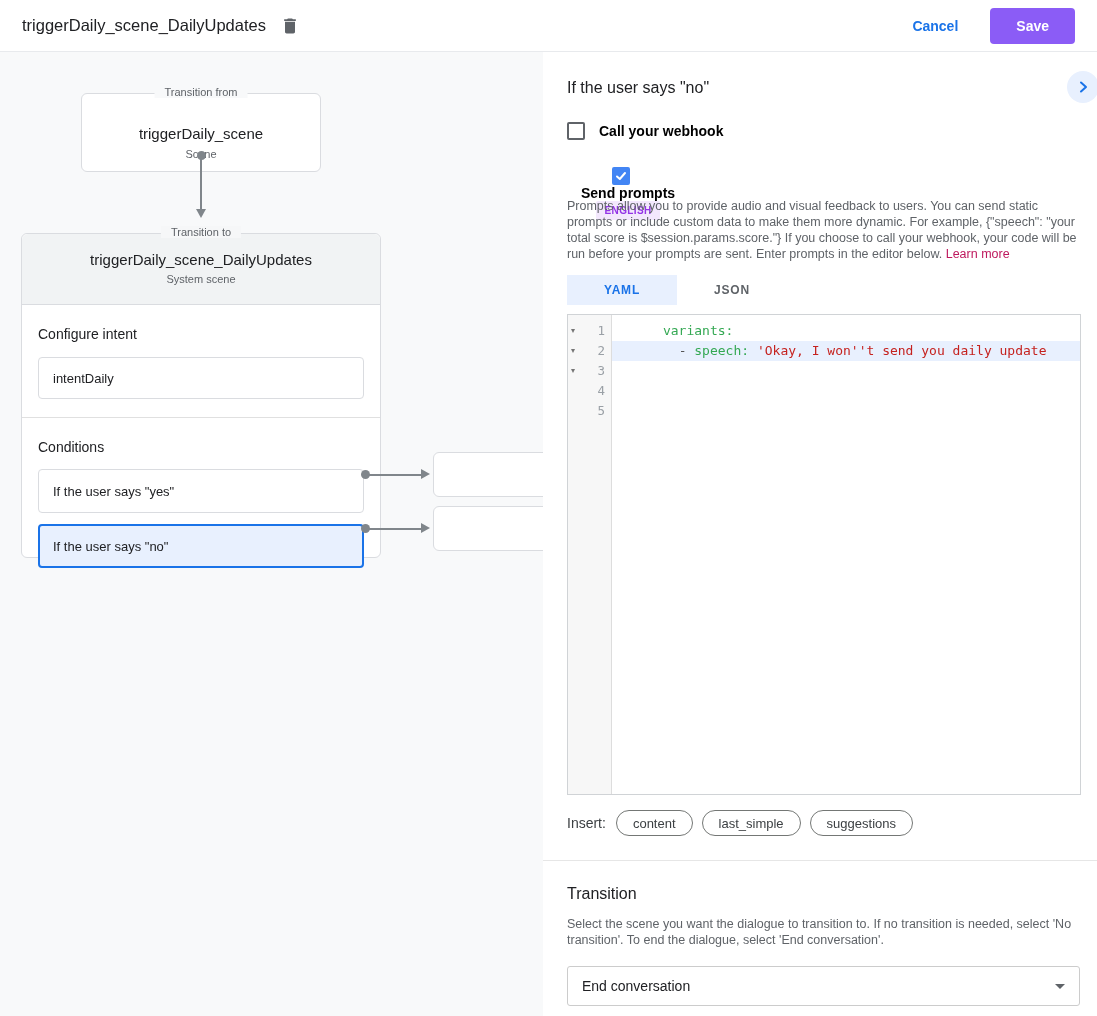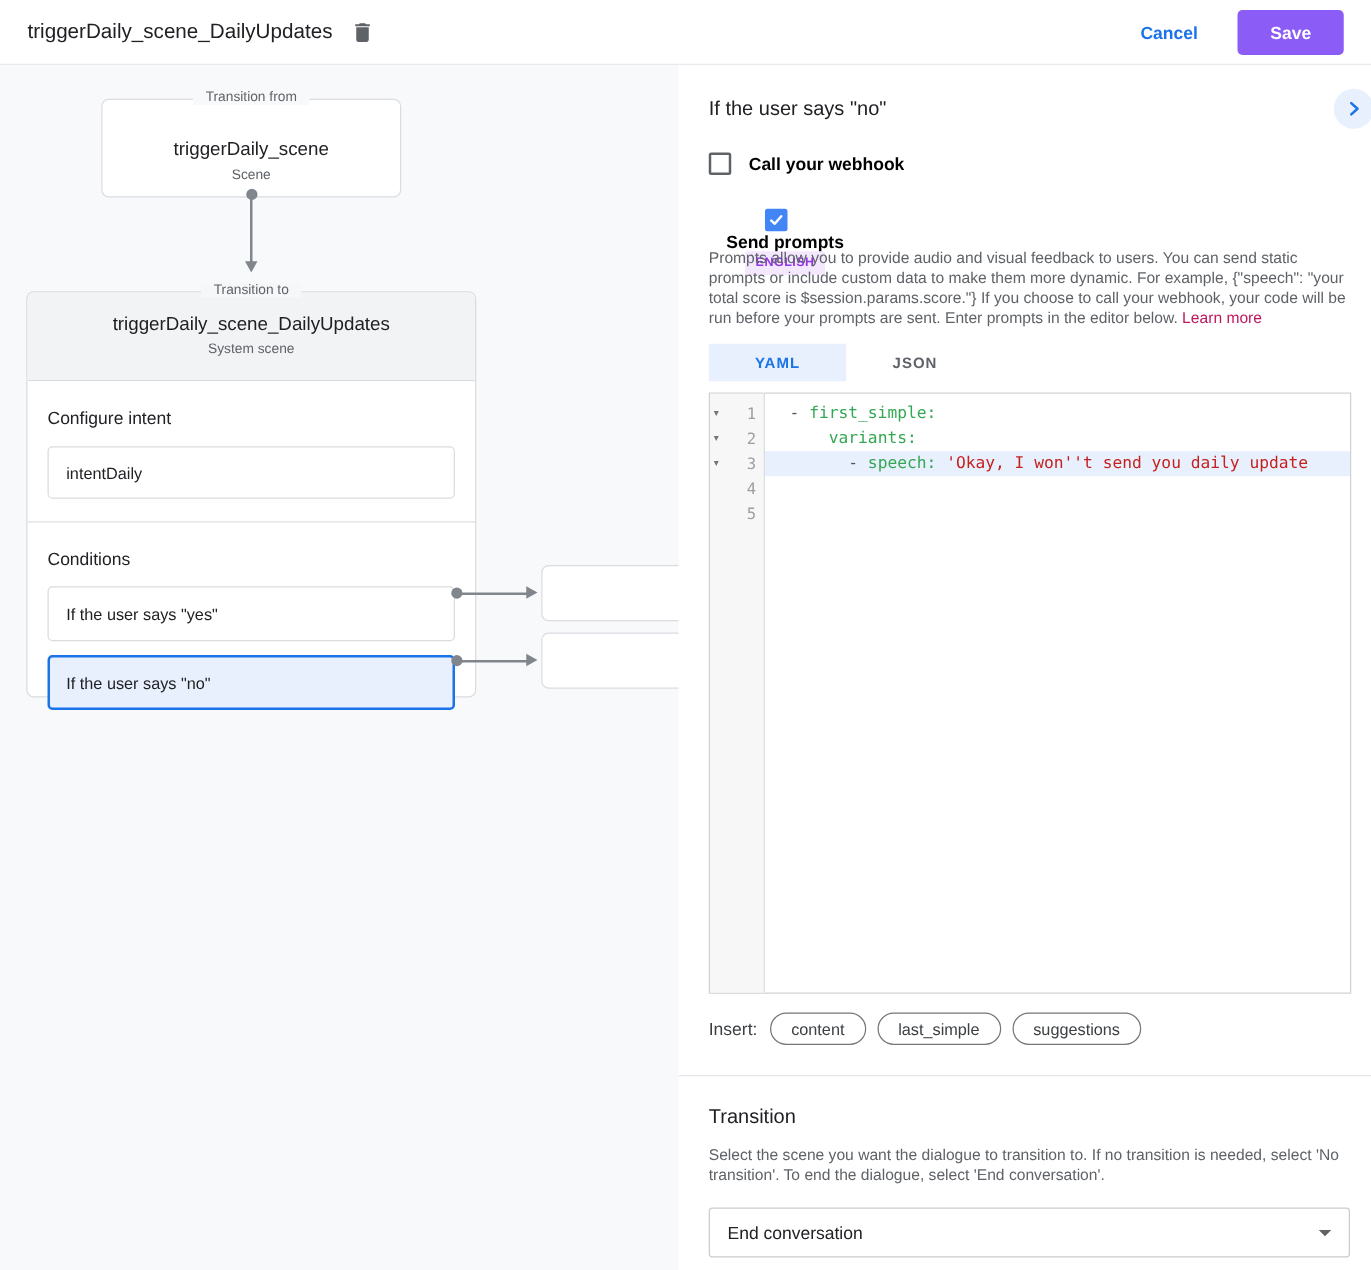--- a/index.html
+++ b/index.html
@@ -20,21 +20,21 @@
   .cancel-btn { background:none; border:none; color:#1a73e8; font-size:14px; font-weight:bold; margin-right:32px; cursor:pointer; font-family:inherit; }
   .save-btn { background:#8b5cf6; border:none; color:#fff; font-size:14px; font-weight:bold; height:36px; padding:0 26px; border-radius:4px; cursor:pointer; font-family:inherit; }
 
   
   .canvas { position:absolute; top:52px; left:0; width:543px; bottom:0; background:#f8f9fa; overflow:hidden; }
   .legend {
     position:absolute; top:-8px; left:50%; transform:translateX(-50%);
     background:#f8f9fa; padding:0 10px; font-size:11px; color:#5f6368; white-space:nowrap;
   }
   .from-box {
-    position:absolute; left:81px; top:27px; width:240px; height:79px;
+    position:absolute; left:81px; top:41px; width:240px; height:79px;
     background:#fff; border:1px solid #dadce0; border-radius:6px; text-align:center;
   }
   .node-title { margin-top:31px; font-size:15px; color:#202124; }
   .node-sub { margin-top:6px; font-size:11px; color:#5f6368; }
 
   .dot { position:absolute; width:9px; height:9px; border-radius:50%; background:#80868b; }
   .vline { position:absolute; width:2px; background:#80868b; }
   .varrow { position:absolute; width:0; height:0; border-left:5.5px solid transparent; border-right:5.5px solid transparent; border-top:9px solid #80868b; }
   .hline { position:absolute; height:2px; background:#80868b; }
   .harrow { position:absolute; width:0; height:0; border-top:5.5px solid transparent; border-bottom:5.5px solid transparent; border-left:9px solid #80868b; }
@@ -212,21 +212,20 @@
 
     <div class="editor">
       <div class="gutter">
           <div class="gutter-row"><span class="fold">▾</span><span>1</span></div>
           <div class="gutter-row"><span class="fold">▾</span><span>2</span></div>
           <div class="gutter-row"><span class="fold">▾</span><span>3</span></div>
           <div class="gutter-row"><span>4</span></div>
           <div class="gutter-row"><span>5</span></div>
         </div>
       <div class="codearea">
-          <div class="code-row"><span class="tok-plain">  </span><span class="tok-meta">- </span><span class="tok-key">first_simple:</span></div>
           <div class="code-row"><span class="tok-plain">      </span><span class="tok-key">variants:</span></div>
           <div class="code-row active"><span class="tok-plain">        </span><span class="tok-meta">- </span><span class="tok-key">speech:</span><span class="tok-plain"> </span><span class="tok-string">'Okay, I won''t send you daily update</span></div>
           <div class="code-row"></div>
         </div>
     </div>
 
     <div class="insert-row">
       <span class="insert-label">Insert:</span>
       <span style="display:flex;">
           <button class="pill">content</button>

